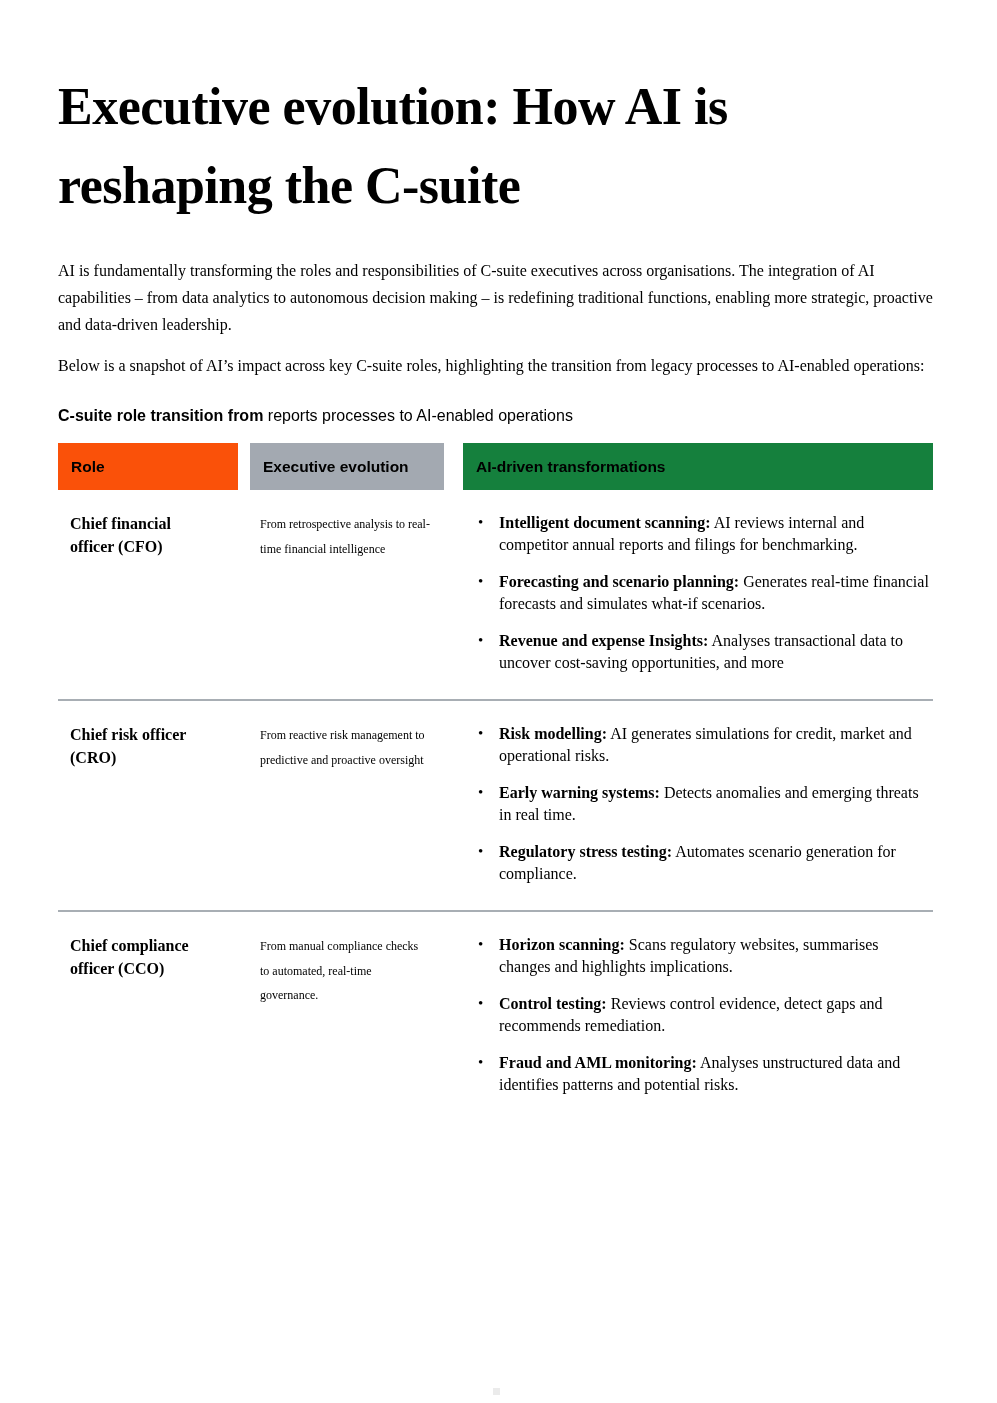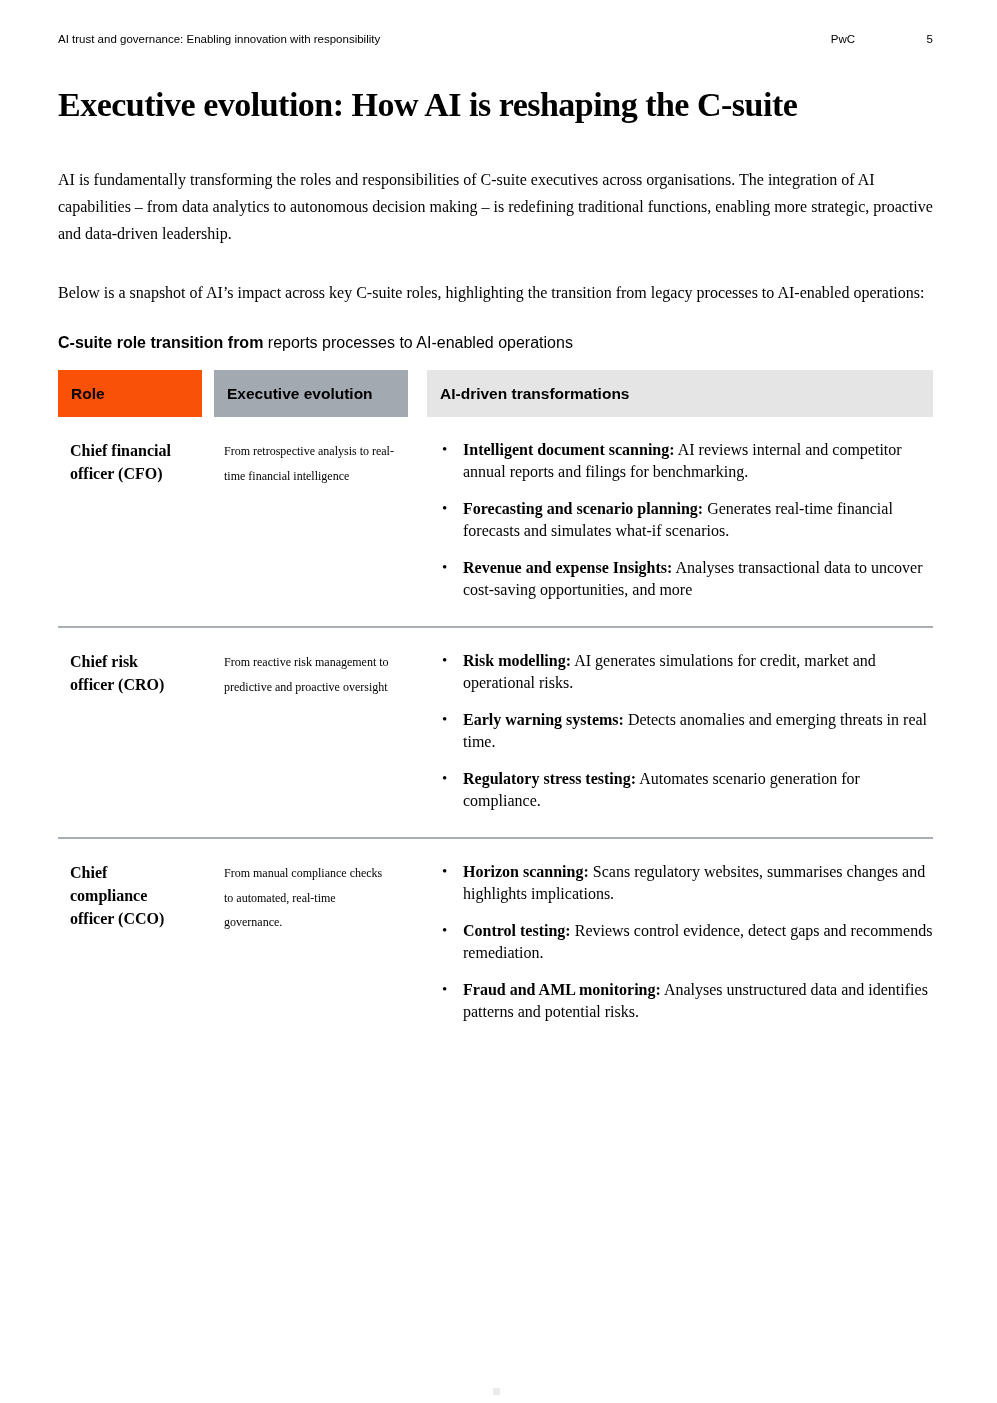--- a/index.html
+++ b/index.html
@@ -21,31 +21,31 @@
     font-family: "Liberation Sans", "DejaVu Sans", sans-serif;
     font-size: 11.5px;
     margin-top: 33px;
   }
   .doc-header .left { flex: 1; }
   .doc-header .brand { margin-right: 68px; }
   .doc-header .pagenum { width: 10px; text-align: right; }
 
   
   h1.title {
-    margin-top: 30px;
-    font-size: 34px;
-    line-height: 59px;
+    margin-top: 67px;
+    font-size: 52px;
+    line-height: 79px;
     font-weight: 700;
     letter-spacing: -0.5px;
     max-width: 760px;
   }
 
   
   .intro { margin-top: 32px; font-size: 16px; line-height: 27px; max-width: 880px; }
-  .intro p + p { margin-top: 32px; }
+  .intro p + p { margin-top: 14px; }
 
   
   .table-caption {
     margin-top: 28px;
     font-family: "Liberation Sans", "DejaVu Sans", sans-serif;
     font-size: 16px;
   }
   .table-caption .cap-bold { font-weight: 700; }
 
   
@@ -54,26 +54,26 @@
   .th {
     height: 47px;
     display: flex;
     align-items: center;
     padding-left: 13px;
     font-family: "Liberation Sans", "DejaVu Sans", sans-serif;
     font-size: 15.5px;
     font-weight: 700;
     color: #000;
   }
-  .col-role { width: 144px; margin-right: 12px; }
+  .col-role { width: 180px; margin-right: 12px; }
   .col-evo  { width: 194px; margin-right: 19px; }
   .col-ai   { flex: 1; }
   .th-role { background: #fa5109; }
   .th-evo  { background: #a3a9b1; }
-  .th-ai   { background: #e5e5e5; }
+  .th-ai   { background: #15803d; }
 
   .trow { display: flex; padding-top: 22px; padding-bottom: 26px; }
   .divider { height: 2px; background: #a8aeb4; }
 
   .cell-role {
     padding-left: 12px;
     font-weight: 700;
     font-size: 16px;
     line-height: 23px;
     padding-right: 20px;
@@ -110,25 +110,20 @@
     width: 7px;
     height: 7px;
     background: #ebebeb;
   }
 </style>
 </head>
 <body>
 
 <div class="page">
 
-  <div class="doc-header">
-    <span class="left">AI trust and governance: Enabling innovation with responsibility</span>
-    <span class="brand">PwC</span>
-    <span class="pagenum">5</span>
-  </div>
 
   <h1 class="title">Executive evolution: How AI is reshaping the C-suite</h1>
 
   <div class="intro">
     <p>AI is fundamentally transforming the roles and responsibilities of C-suite executives across organisations. The integration of AI capabilities – from data analytics to autonomous decision making – is redefining traditional functions, enabling more strategic, proactive and data-driven leadership.</p>
     <p>Below is a snapshot of AI’s impact across key C-suite roles, highlighting the transition from legacy processes to AI-enabled operations:</p>
   </div>
 
   <div class="table-caption">
     <span class="cap-bold">C-suite role transition from</span>

